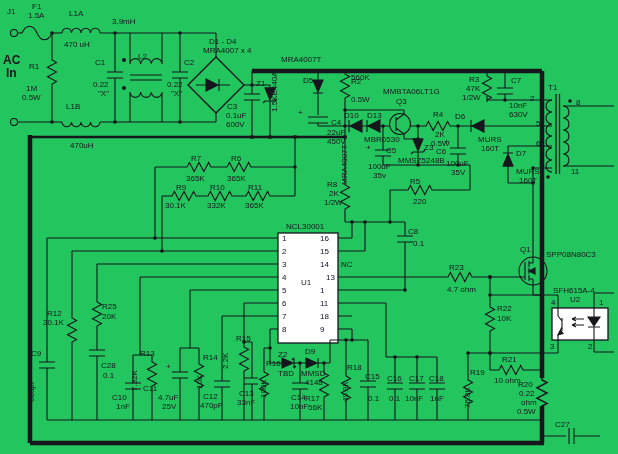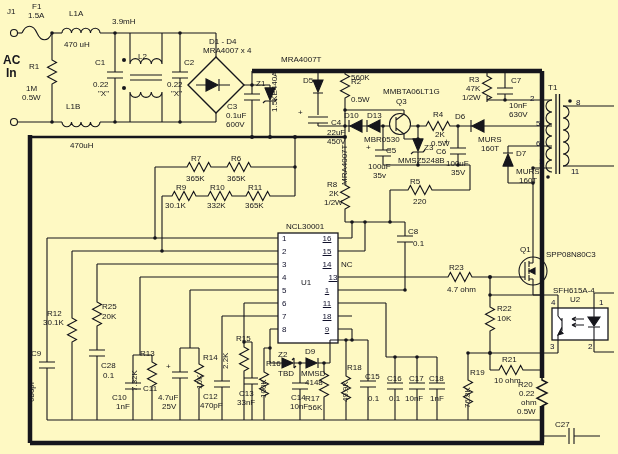--- a/index.html
+++ b/index.html
@@ -1,24 +1,24 @@
 <!DOCTYPE html>
 <html><head>
 <meta charset="utf-8">
 <style>
   html,body{margin:0;padding:0;background:#fff;}
-  #board{position:relative;width:618px;height:454px;background:#fef9c3;overflow:hidden;
+  #board{position:relative;width:618px;height:454px;background:#22c55e;overflow:hidden;
          font-family:"Liberation Sans",sans-serif;}
   svg{position:absolute;left:0;top:0;}
   .lb{position:absolute;font-size:8px;line-height:9px;color:#16161c;white-space:nowrap;}
   .vlb{position:absolute;font-size:8px;line-height:8px;color:#16161c;white-space:nowrap;
        transform:rotate(-90deg);transform-origin:0 100%;}
   .big{font-size:12px;font-weight:bold;}
   .pin{position:absolute;font-size:8px;color:#10102a;}
-  .pinr{width:14px;text-align:center;text-decoration:underline;}
+  .pinr{width:14px;text-align:left;}
 </style>
 </head>
 <body>
 
 <div id="board">
 
 <svg width="618" height="454" viewBox="0 0 618 454">
   <g stroke="#16161c" stroke-width="1.1" fill="none">
 
     <g stroke-width="4.5">

